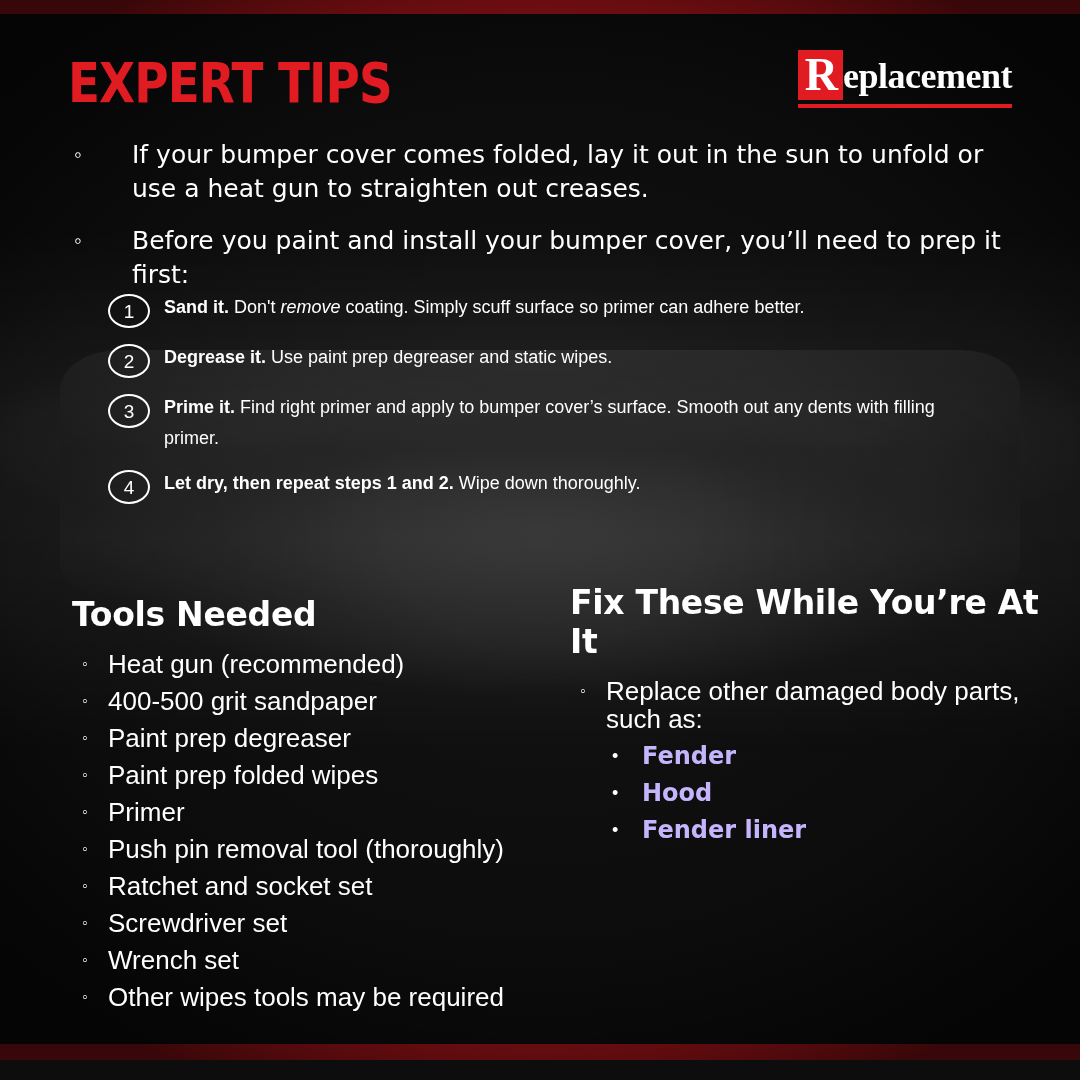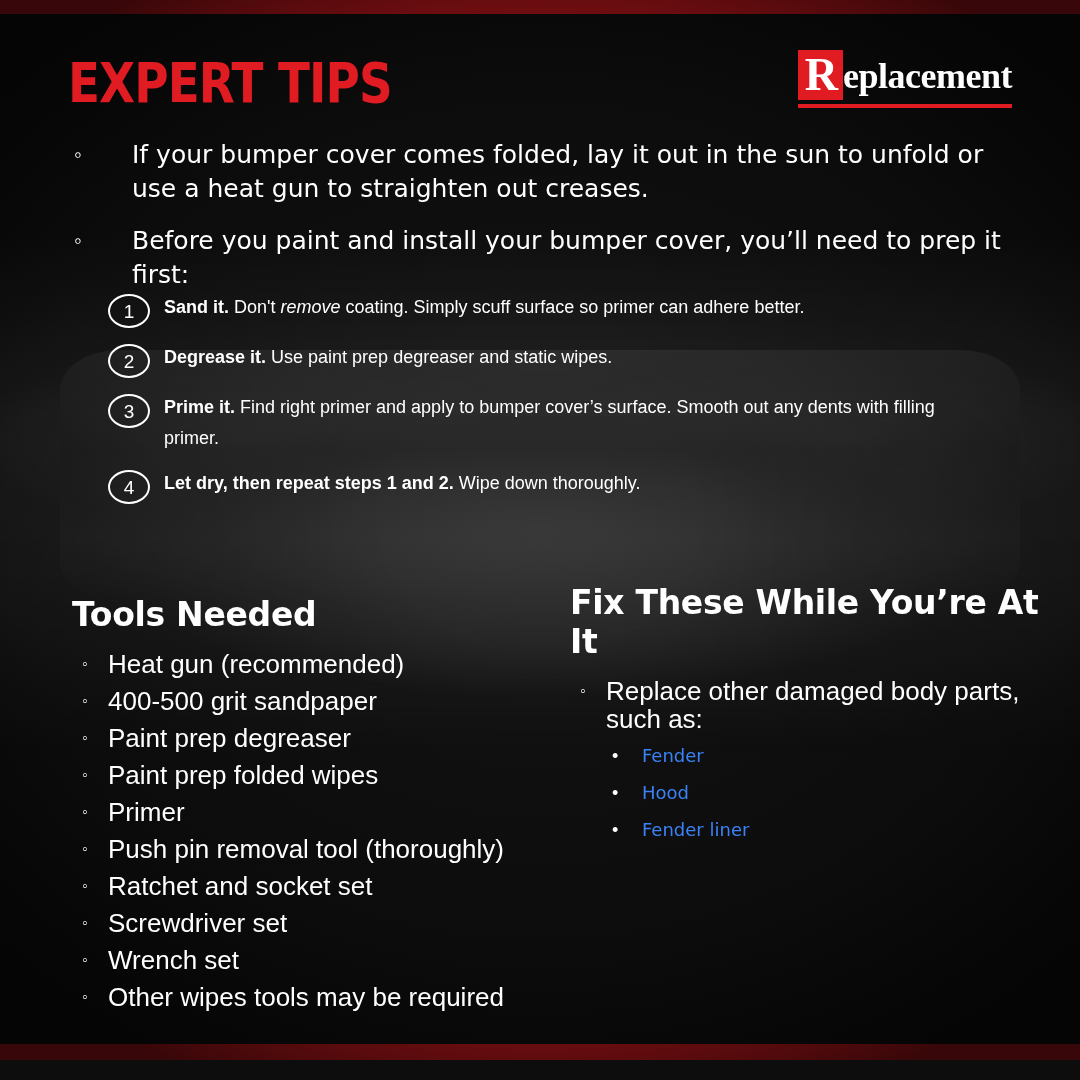--- a/index.html
+++ b/index.html
@@ -202,24 +202,25 @@
     margin-bottom: 9px;
   }
   .il-marker {
     flex: 0 0 36px;
     color: #ffffff;
     font-size: 18px;
     line-height: 28px;
     padding-left: 6px;
   }
   .il-text {
-    color: #3b82f6;
-    font-size: 18px;
+    color: #c4b5fd;
+    font-size: 24px;
     line-height: 28px;
     font-family: "DejaVu Sans", sans-serif;
+    font-weight: bold;
   }
 </style>
 </head>
 <body>
 
 <div id="page">
 
   <div class="top-bar"></div>
   <div class="bg-art"></div>
   <div class="vignette"></div>

